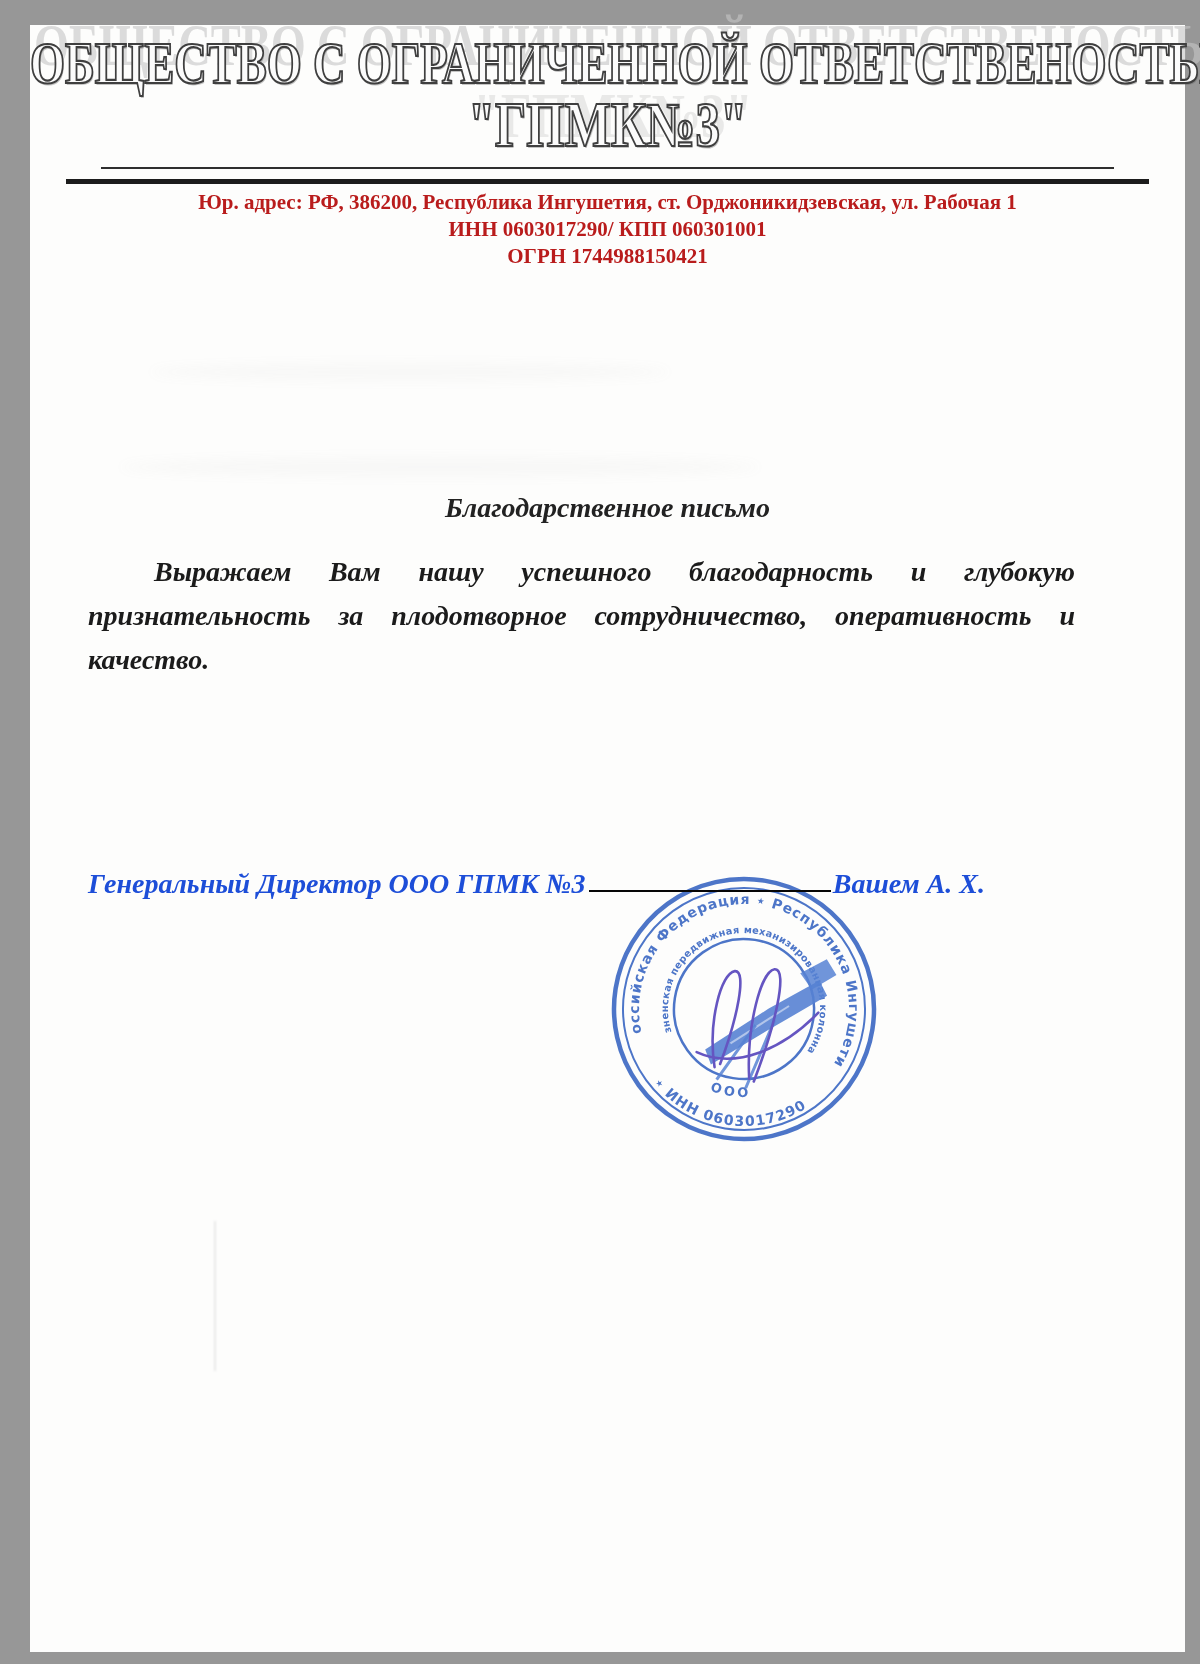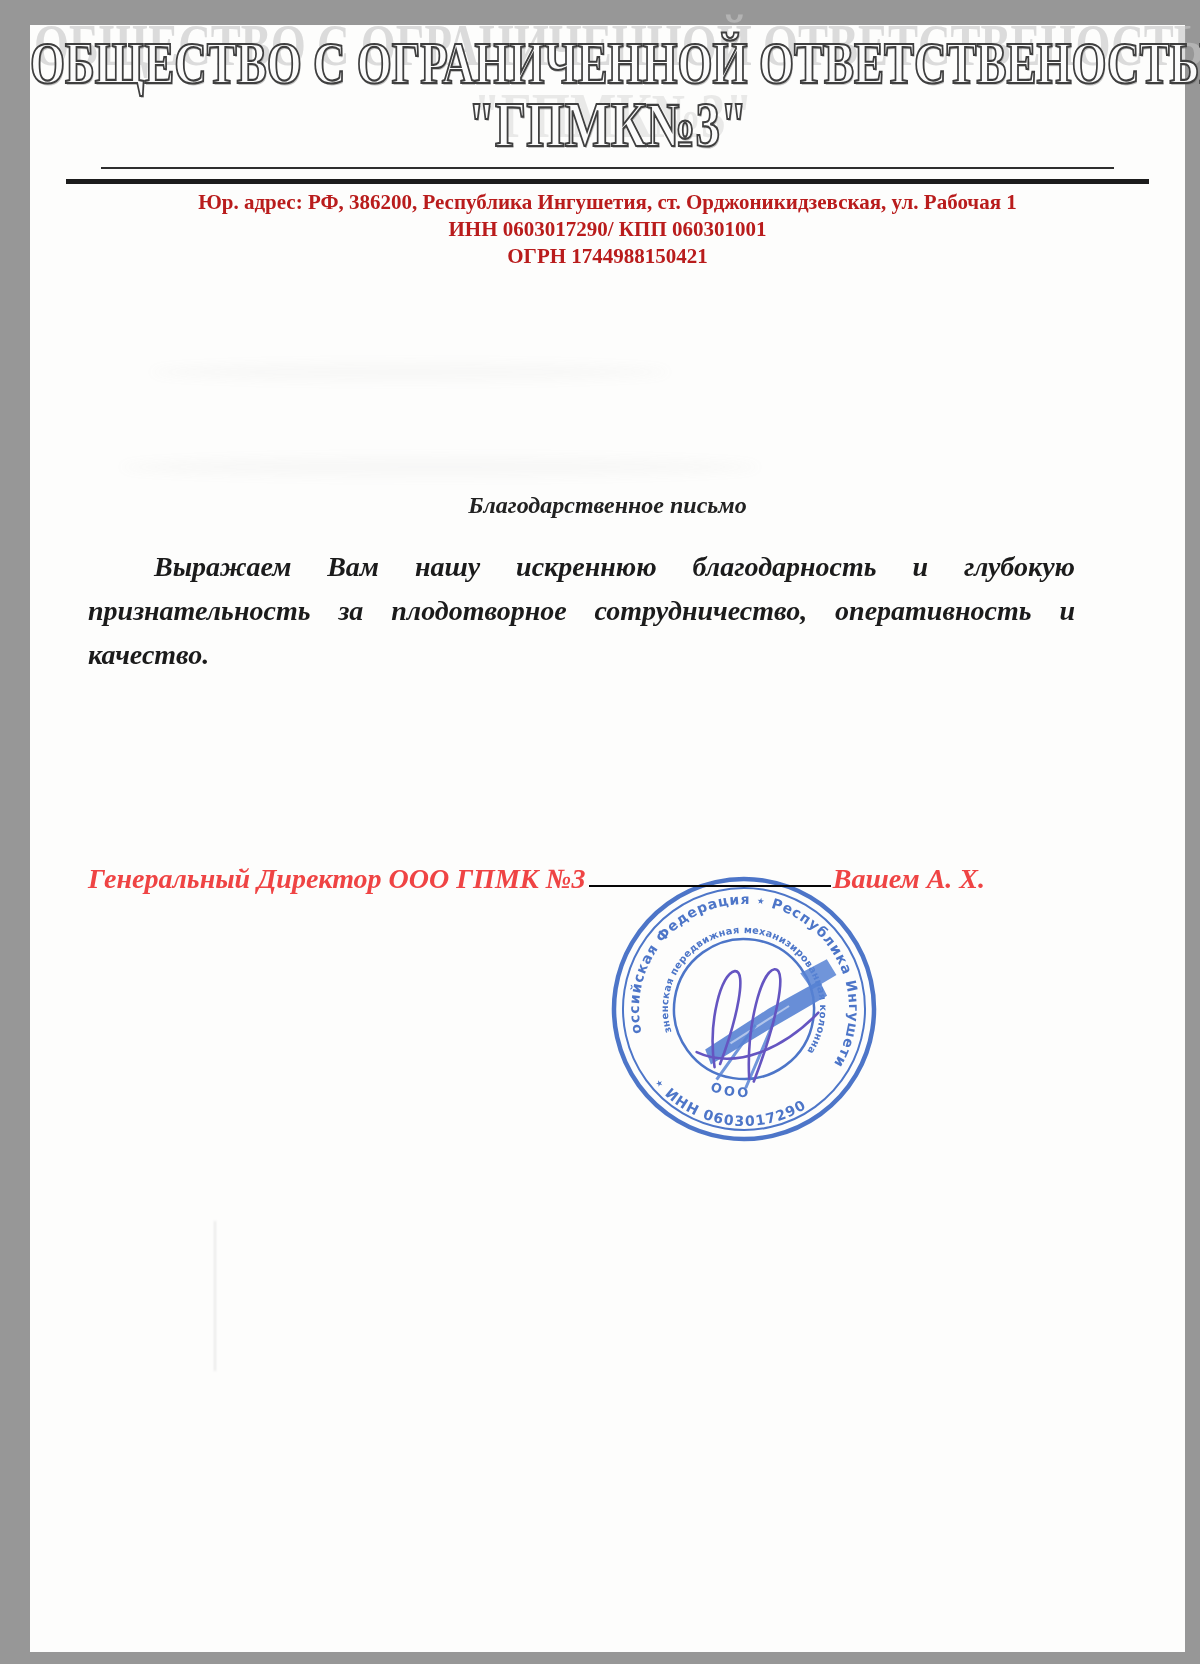--- a/index.html
+++ b/index.html
@@ -49,35 +49,35 @@
   }
   .rule-thin  { width:1013px; height:2px; background:#2e2e2e; margin:10px auto 0; }
   .rule-thick { width:1083px; height:5px; background:#1c1c1c; margin:10px auto 0; }
   .addr {
     margin-top:5px; text-align:center;
     font-weight:bold; font-size:21px; line-height:27px; color:#b91c1c;
   }
   
   .title {
     margin-top:222px; text-align:center;
-    font-weight:bold; font-style:italic; font-size:24px; color:#222;
+    font-weight:bold; font-style:italic; font-size:28px; color:#222;
   }
   .body-text {
     margin:26px 110px 0 58px;
     font-weight:bold; font-style:italic; font-size:28px;
     line-height:44px; color:#1b1b1b;
     text-align:justify;
   }
   .body-text p { text-indent:66px; margin:0; }
   
   .sig-row {
     position:relative; z-index:4;
     display:flex; align-items:center;
     margin:186px 200px 0 58px;
-    font-weight:bold; font-style:italic; font-size:28px; color:#ef4444;
+    font-weight:bold; font-style:italic; font-size:28px; color:#1d4ed8;
     white-space:nowrap;
   }
   .sig-line {
     flex:1; height:2.5px; background:#060606;
     align-self:flex-end; margin:0 2px 8px 4px;
   }
   
   .stamp {
     position:absolute; left:578px; top:848px;
     width:272px; height:272px; z-index:3;
@@ -113,21 +113,21 @@
     </div>
   </div>
 
   <div class="smudge s1"></div>
   <div class="smudge s2"></div>
   <div class="crease"></div>
 
   <div class="title">Благодарственное письмо</div>
 
   <div class="body-text">
-    <p>Выражаем Вам нашу искреннюю благодарность и глубокую признательность за плодотворное сотрудничество, оперативность и качество.</p>
+    <p>Выражаем Вам нашу успешного благодарность и глубокую признательность за плодотворное сотрудничество, оперативность и качество.</p>
   </div>
 
   <div class="sig-row">
     <span>Генеральный Директор  ООО ГПМК №3</span>
     <span class="sig-line"></span>
     <span>Вашем А. Х.</span>
   </div>
 
   <div class="stamp">
     <svg viewBox="0 0 272 272">

